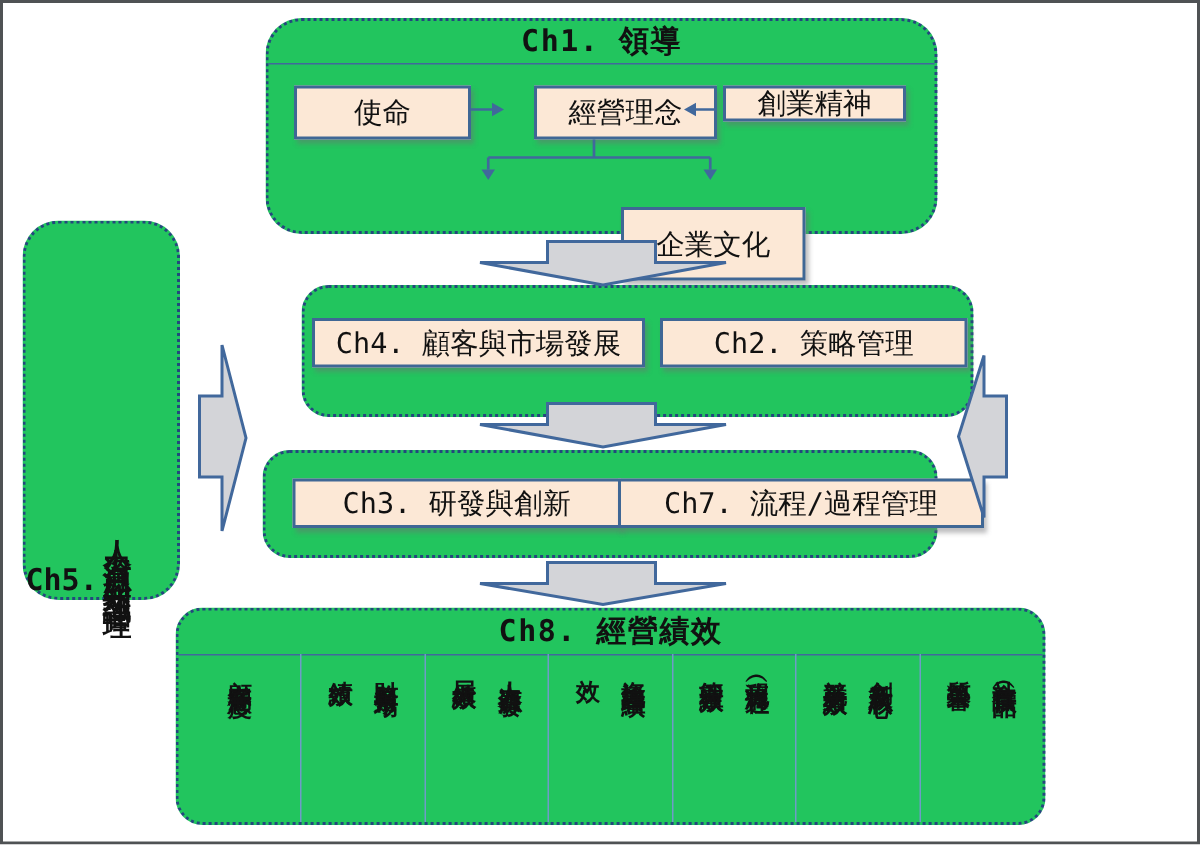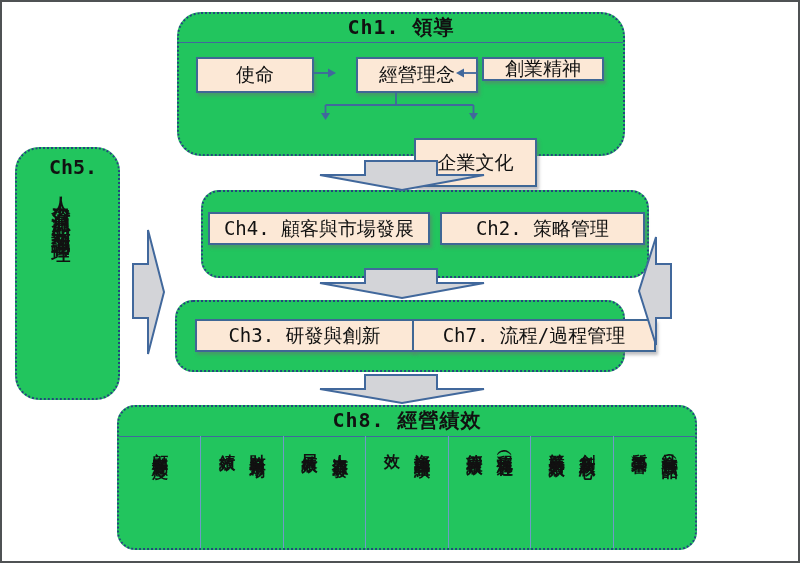--- a/index.html
+++ b/index.html
@@ -38,23 +38,22 @@
     position:absolute;
     background:#fce8d6;
     border:2.5px solid #3f6795;
     box-shadow:2px 3px 3px rgba(110,110,115,0.45);
     display:flex;align-items:center;justify-content:center;
     font-size:19px;font-weight:normal;
     font-family:"DejaVu Sans Mono","DejaVu Serif",serif;
     white-space:nowrap;
   }
   .sidepanel{
-    display:flex;flex-direction:column;align-items:flex-start;
+    display:flex;flex-direction:row;align-items:flex-end;
     padding-top:6px;
-    padding-left:32px;
   }
   .sidelabel{
     font-weight:bold;font-size:20px;
     font-family:"DejaVu Sans Mono","DejaVu Serif",serif;
   }
   .vtext{
     writing-mode:vertical-rl;
     text-orientation:mixed;
     font-size:19px;font-weight:bold;
     letter-spacing:6px;

